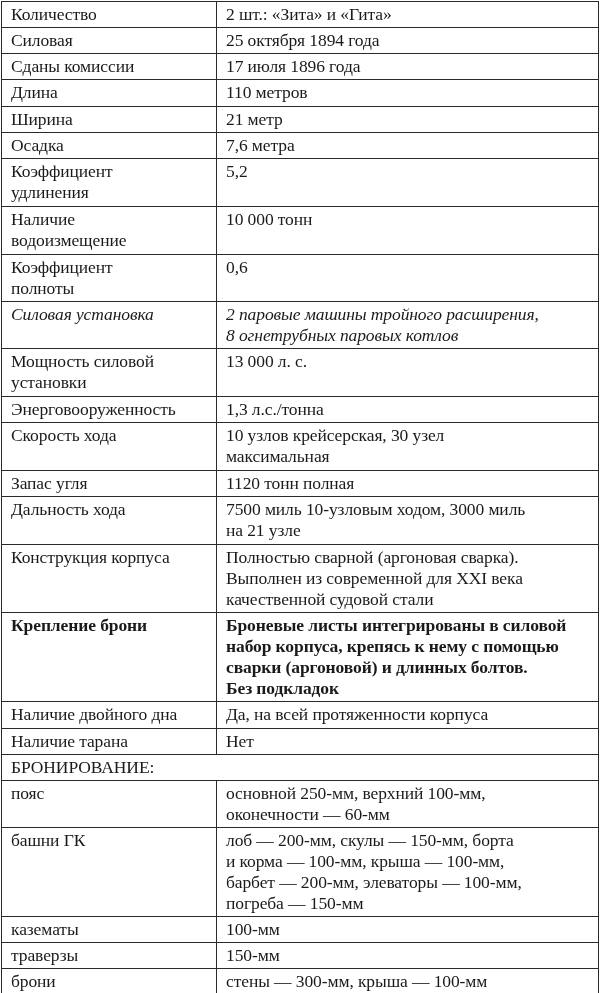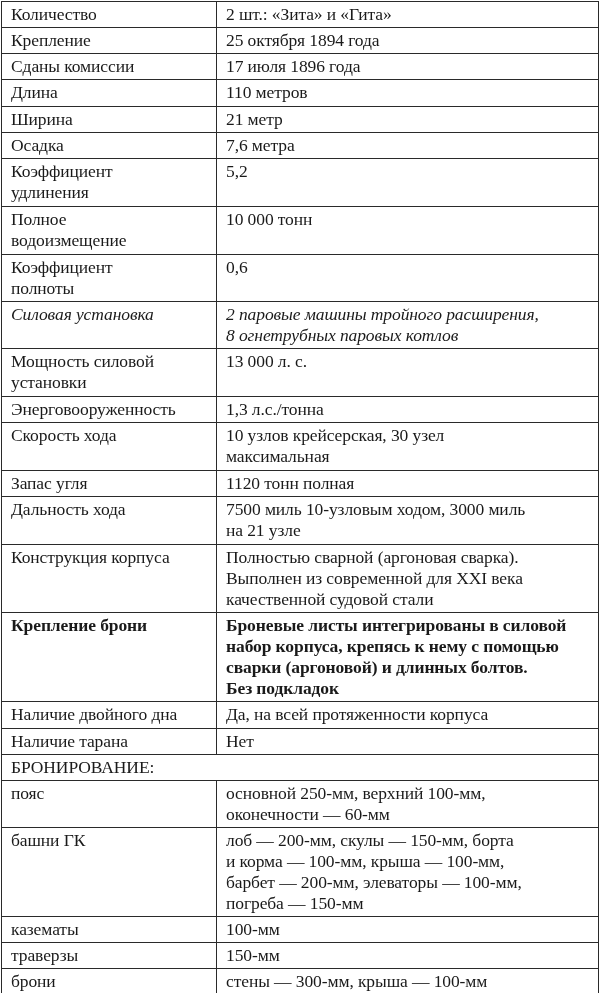--- a/index.html
+++ b/index.html
@@ -46,21 +46,21 @@
   <colgroup>
     <col class="c1">
     <col class="c2">
   </colgroup>
   <tbody id="spec-body">
   <tr style="height: 26px;">
         <td class="cell-text">Количество</td>
         <td class="cell-text">2 шт.: «Зита» и «Гита»</td>
       </tr>
       <tr style="height: 26px;">
-        <td class="cell-text">Крепление</td>
+        <td class="cell-text">Силовая</td>
         <td class="cell-text">25 октября 1894 года</td>
       </tr>
       <tr style="height: 26px;">
         <td class="cell-text">Сданы комиссии</td>
         <td class="cell-text">17 июля 1896 года</td>
       </tr>
       <tr style="height: 27px;">
         <td class="cell-text">Длина</td>
         <td class="cell-text">110 метров</td>
       </tr>
@@ -71,21 +71,21 @@
       <tr style="height: 26px;">
         <td class="cell-text">Осадка</td>
         <td class="cell-text">7,6 метра</td>
       </tr>
       <tr style="height: 48px;">
         <td class="cell-text">Коэффициент
 удлинения</td>
         <td class="cell-text">5,2</td>
       </tr>
       <tr style="height: 48px;">
-        <td class="cell-text">Полное
+        <td class="cell-text">Наличие
 водоизмещение</td>
         <td class="cell-text">10 000 тонн</td>
       </tr>
       <tr style="height: 47px;">
         <td class="cell-text">Коэффициент
 полноты</td>
         <td class="cell-text">0,6</td>
       </tr>
       <tr style="height: 40px; font-style: italic;">
         <td class="cell-text">Силовая установка</td>

